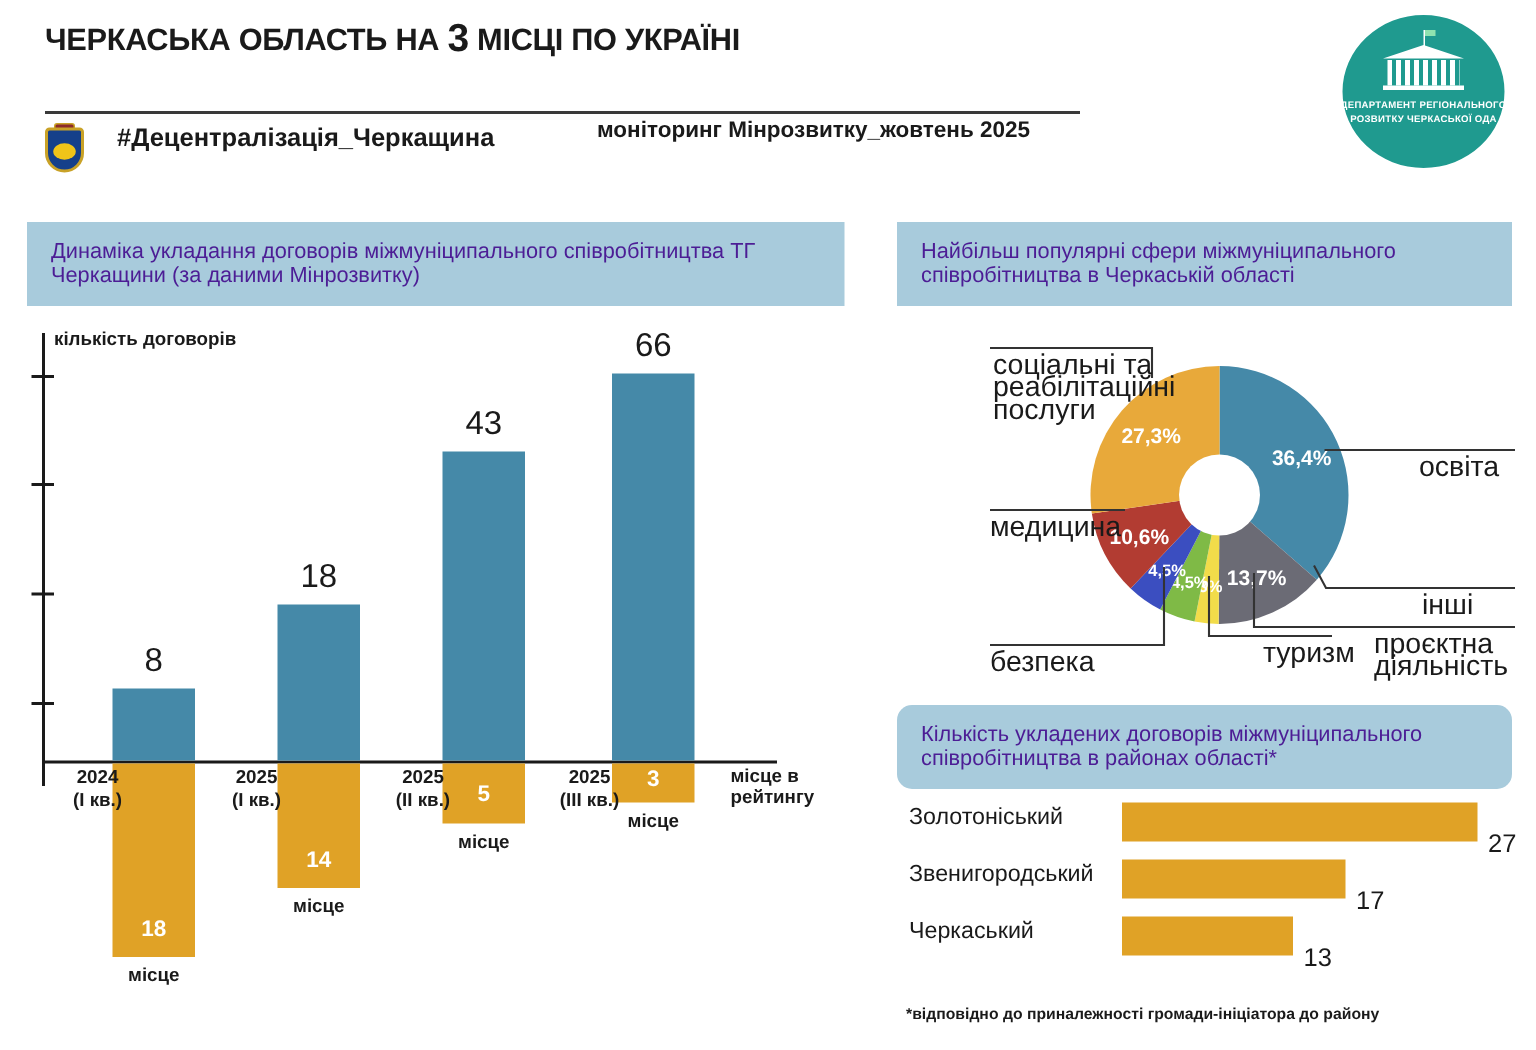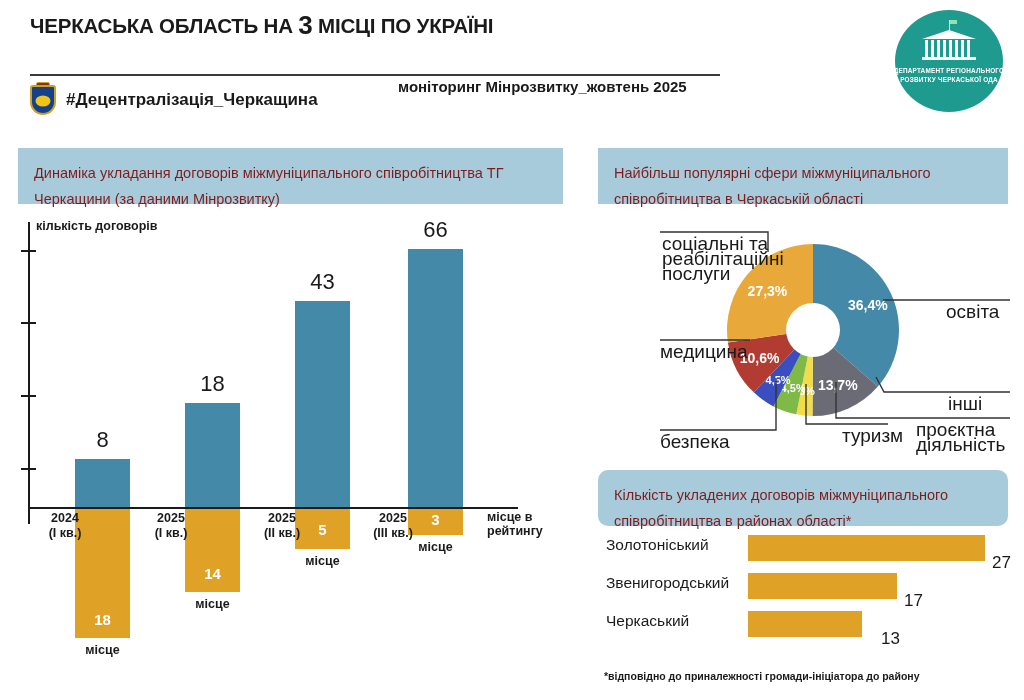--- a/index.html
+++ b/index.html
@@ -12,21 +12,21 @@
     overflow: hidden;
   }
 
   
   #header { position: absolute; left: 0; top: 0; width: 1024px; height: 128px; }
   #title-block { position: absolute; left: 30px; top: 12px; width: 700px; }
   .title-line { font-size: 20.5px; font-weight: bold; letter-spacing: -0.2px; line-height: 27px; white-space: nowrap; }
   .title-line .big3 { font-size: 26px; font-weight: bold; vertical-align: -1px; }
   #title-rule { position: absolute; left: 30px; top: 74px; width: 690px; height: 2px; background: #3a3a3a; }
 
-  #hashtag-row { position: absolute; left: 28px; top: 82px; display: flex; align-items: center; gap: 8px; }
+  #hashtag-row { position: absolute; left: 28px; top: 82px; display: flex; gap: 20px; }
   #hashtag-text { font-size: 17px; font-weight: bold; }
 
   
   .coa { width: 30px; height: 36px; position: relative; }
   .coa .shield {
     position: absolute; left: 2px; top: 3px; width: 26px; height: 30px;
     background: #15408a;
     border: 2px solid #c9a227;
     border-radius: 3px 3px 13px 13px;
   }
@@ -69,23 +69,23 @@
   #dept-logo .dtext {
     position: absolute; left: 0; right: 0; top: 58px;
     text-align: center; color: #ffffff; font-size: 6.4px; font-weight: bold;
     line-height: 9px; letter-spacing: 0.2px;
   }
 
   
   .banner {
     position: absolute;
     background: #a8cbdc;
-    color: #7f1d1d;
+    color: #4c1d95;
     font-size: 14.5px;
-    line-height: 26px;
+    line-height: 16px;
     padding: 12px 14px 12px 16px;
   }
   #banner-left { left: 18px; top: 148px; width: 545px; height: 56px; }
   #banner-donut { left: 598px; top: 148px; width: 410px; height: 56px; }
   #banner-rayon { left: 598px; top: 470px; width: 410px; height: 56px; border-radius: 10px; }
 
   
   #chart-left { position: absolute; left: 0; top: 205px; width: 570px; height: 470px; }
   #axis-y { position: absolute; left: 28px; top: 17px; width: 2px; height: 302px; background: #1a1a1a; }
   #axis-x { position: absolute; left: 28px; top: 302px; width: 490px; height: 2px; background: #1a1a1a; }
@@ -267,17 +267,17 @@
     <div class="ray-val" style="left:394px;">27</div>
   </div>
   <div class="ray-row" style="top:38px;">
     <div class="ray-name">Звенигородський</div>
     <div class="ray-bar" style="width:149px;"></div>
     <div class="ray-val" style="left:306px;">17</div>
   </div>
   <div class="ray-row" style="top:76px;">
     <div class="ray-name">Черкаський</div>
     <div class="ray-bar" style="width:114px;"></div>
-    <div class="ray-val" style="left:271px;margin-left:12px;">13</div>
+    <div class="ray-val" style="left:271px;">13</div>
   </div>
 </div>
 
 <div id="footnote">*відповідно до приналежності громади-ініціатора до району</div>
 
 </body></html>

